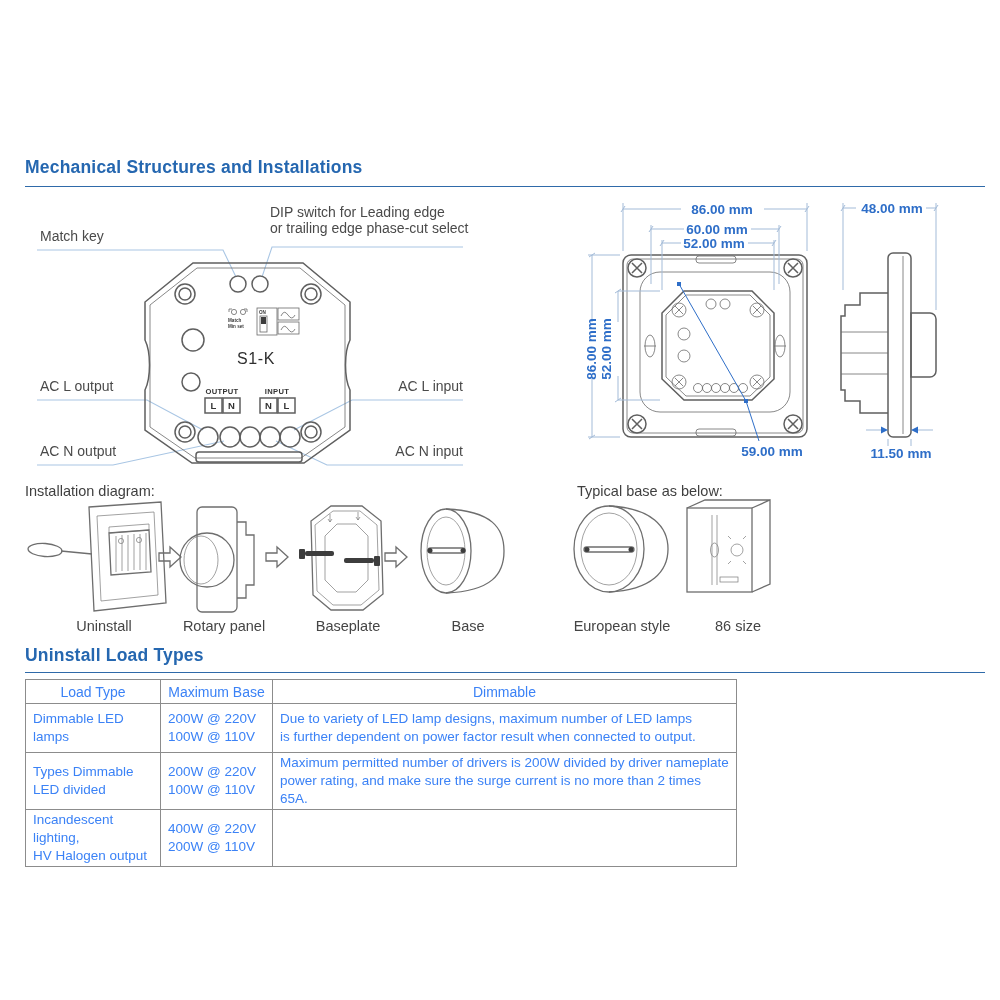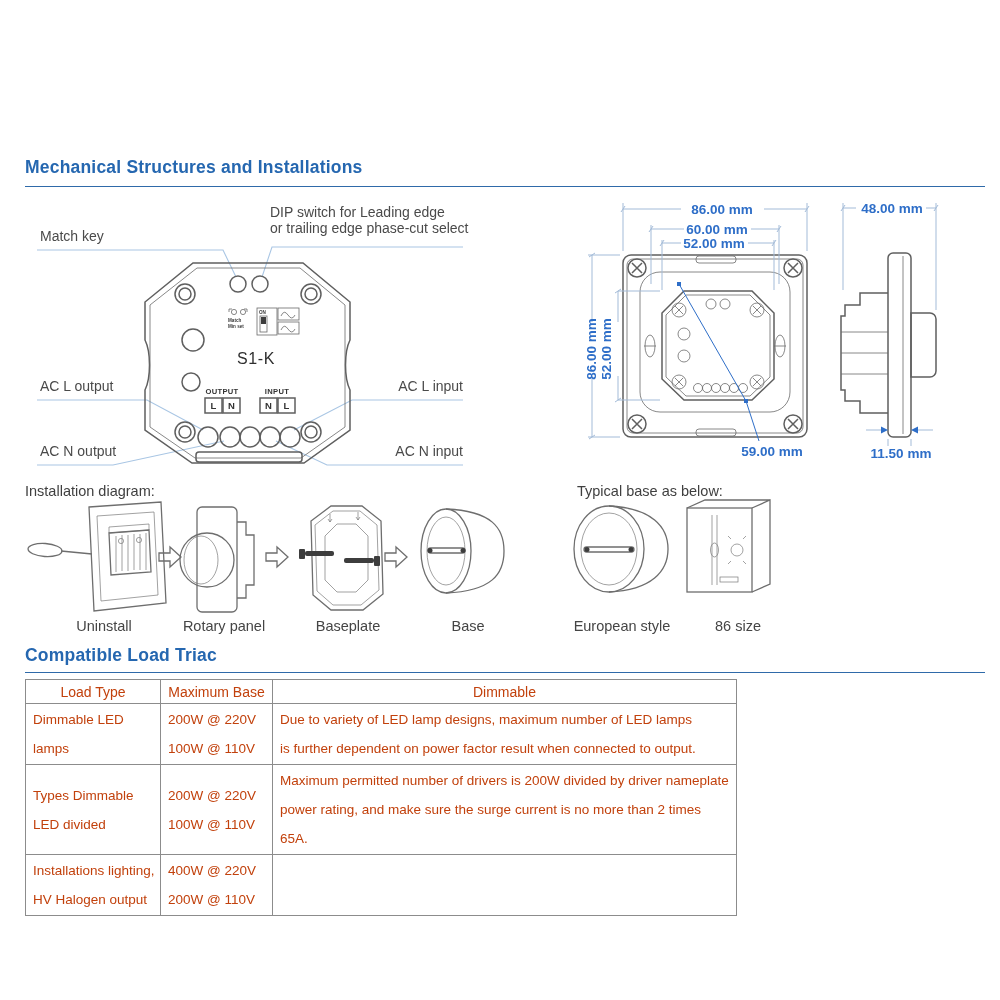--- a/index.html
+++ b/index.html
@@ -20,24 +20,24 @@
   .ioL   { font-size:7.6px; font-weight:700; fill:#333; text-anchor:middle; letter-spacing:.3px; }
   .model { font-size:16px; fill:#2f2f2f; text-anchor:middle; letter-spacing:.6px; }
   .gline { stroke:#5f5f5f; stroke-width:1.5; fill:none; }
   .gthin { stroke:#6a6a6a; stroke-width:.8; fill:none; }
   .leader{ stroke:#a9c6e4; stroke-width:1.1; fill:none; }
   .dimln { stroke:#a3bbd8; stroke-width:1; fill:none; }
   .blue  { stroke:#2e6ec8; }
   .inst  { stroke:#6e6e6e; stroke-width:1.3; fill:none; }
   .insthin{ stroke:#7a7a7a; stroke-width:.7; fill:none; }
   .darkfill{ fill:#3d3d3d; stroke:none; }
-  table.loadtable { position:absolute; left:25px; top:679px; width:711px; border-collapse:collapse; color:#c2410c; table-layout:fixed; }
+  table.loadtable { position:absolute; left:25px; top:679px; width:711px; border-collapse:collapse; color:#3b82f6; table-layout:fixed; }
   .loadtable th, .loadtable td { border:1px solid #8c8c8c; background:#fff; }
   .loadtable th { height:23px; font-size:14px; font-weight:500; text-align:center; padding:0; }
-  .loadtable td { height:46px; font-size:13.5px; padding:1px 4px 1px 7px; vertical-align:middle; line-height:29px;margin-top:32px; }
+  .loadtable td { height:46px; font-size:13.5px; padding:1px 4px 1px 7px; vertical-align:middle; line-height:18px;margin-top:32px; }
 </style>
 </head>
 <body>
 
 <div class="page">
 
   <div class="sec-title" style="top:157px;">Mechanical Structures and Installations</div>
   <div class="rule" style="top:186px;"></div>
 
   <svg width="1000" height="460" viewBox="0 185 1000 460" style="top:185px;">
@@ -270,21 +270,21 @@
     </g>
 
     <text class="steplbl" x="104" y="631">Uninstall</text>
     <text class="steplbl" x="224" y="631">Rotary panel</text>
     <text class="steplbl" x="348" y="631">Baseplate</text>
     <text class="steplbl" x="468" y="631">Base</text>
     <text class="steplbl" x="622" y="631">European style</text>
     <text class="steplbl" x="738" y="631">86 size</text>
   </svg>
 
-  <div class="sec-title" style="top:645px;">Compatible Load Triac</div>
+  <div class="sec-title" style="top:645px;">Uninstall Load Types</div>
   <div class="rule" style="top:672px;"></div>
 
   <table class="loadtable">
     <colgroup>
         <col style="width:135px">
         <col style="width:112px">
         <col style="width:464px">
       </colgroup>
     <thead>
       <tr>
@@ -316,21 +316,21 @@
           <div>200W @ 220V</div>
           <div>100W @ 110V</div>
         </td>
         <td>
           <div>Maximum permitted number of drivers is 200W divided by driver nameplate</div>
           <div>power rating, and make sure the surge current is no more than 2 times 65A.</div>
         </td>
       </tr>
       <tr>
         <td>
-          <div>Installations lighting,</div>
+          <div>Incandescent lighting,</div>
           <div>HV Halogen output</div>
         </td>
         <td>
           <div>400W @ 220V</div>
           <div>200W @ 110V</div>
         </td>
         <td></td>
       </tr>
     </tbody>
   </table>

